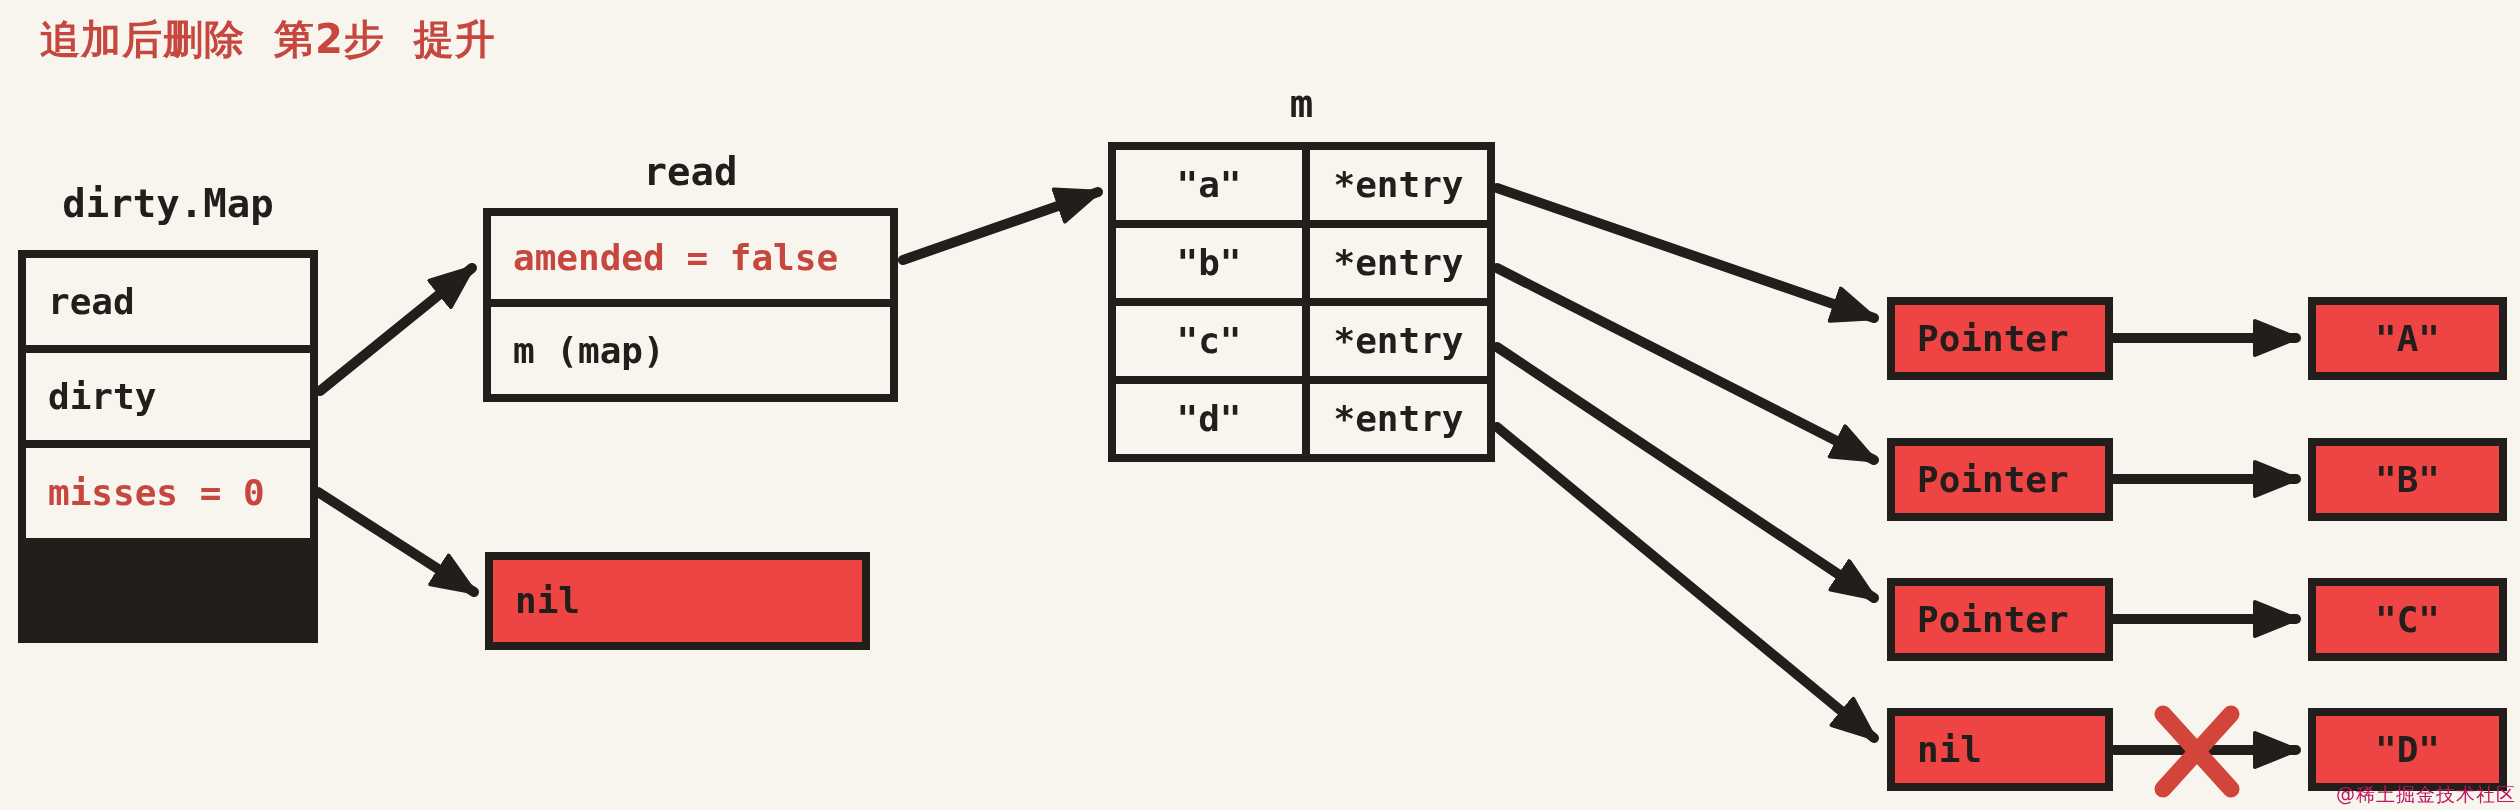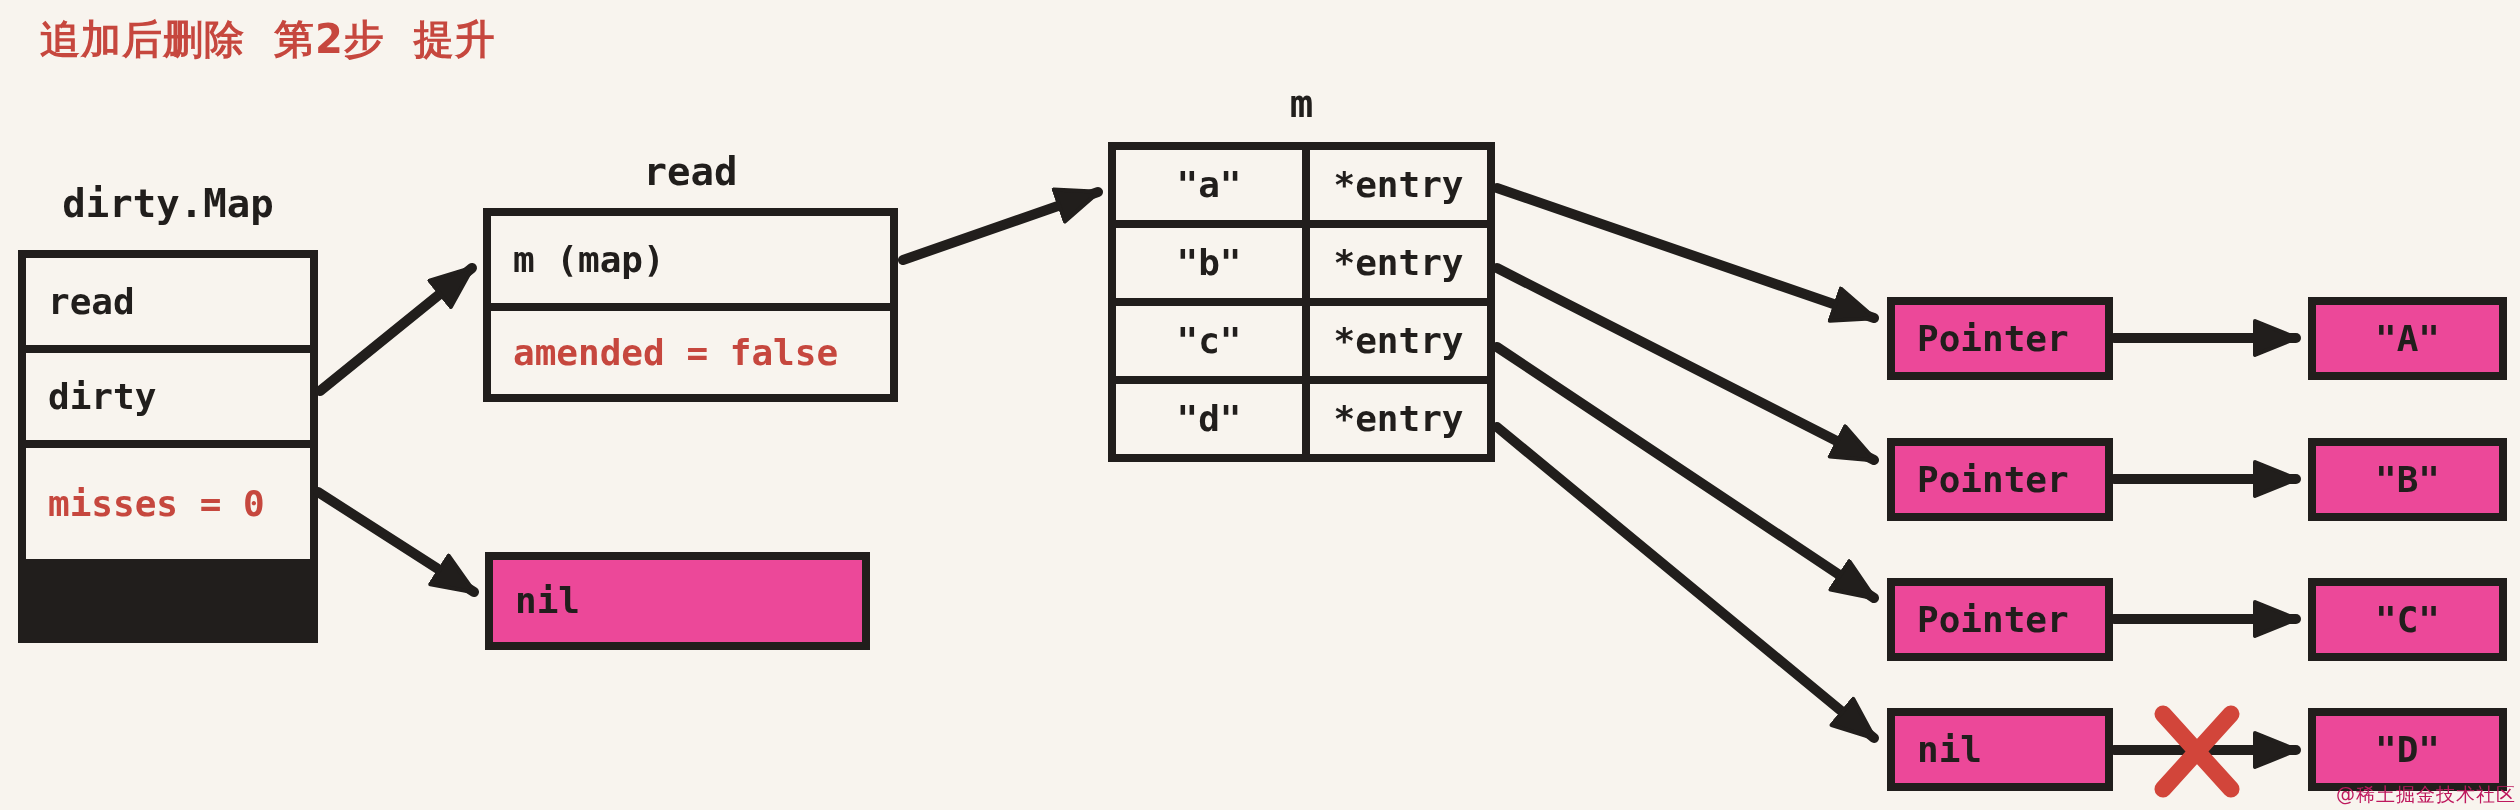--- a/index.html
+++ b/index.html
@@ -24,21 +24,21 @@
   .srow.red{color:#c6473e;}
   .mtable{
     position:absolute;box-sizing:border-box;border:8px solid #211e1c;background:#211e1c;
     display:grid;grid-template-columns:186px 177px;grid-auto-rows:70px;gap:8px;z-index:2;
   }
   .mcell{
     background:#f8f4ee;display:flex;align-items:center;justify-content:center;
     font-size:36px;font-weight:bold;line-height:1;
   }
   .simplebox{
-    position:absolute;box-sizing:border-box;border:8px solid #211e1c;background:#ec4899;
+    position:absolute;box-sizing:border-box;border:8px solid #211e1c;background:#ef4444;
     display:flex;align-items:center;padding-left:22px;
     font-size:36px;font-weight:bold;line-height:1;z-index:2;
   }
   .simplebox.centered{justify-content:center;padding-left:0;}
   .watermark{
     position:absolute;right:4px;bottom:2px;font-size:19px;color:#be185d;
     font-family:"DejaVu Sans","Liberation Sans",sans-serif;z-index:4;letter-spacing:1px;
   }
 </style>
 </head>
@@ -70,27 +70,27 @@
       <line x1="2231" y1="714" x2="2163" y2="789"></line>
     </g>
   </svg>
 
   <div class="title">追加后删除 第2步 提升</div>
 
   <div class="box-label" style="left:18px;top:184px;width:300px">dirty.Map</div>
   <div class="struct" style="left:18px;top:250px;width:300px;height:393px">
     <div class="srow" style="height:87px">read</div>
     <div class="srow" style="height:87px">dirty</div>
-    <div class="srow red" style="height:111px">misses = 0</div>
+    <div class="srow red" style="height:90px">misses = 0</div>
   </div>
 
   <div class="box-label" style="left:483px;top:152px;width:415px">read</div>
   <div class="struct" style="left:483px;top:208px;width:415px;height:194px">
+    <div class="srow red" style="height:83px">amended = false</div>
     <div class="srow" style="height:87px">m (map)</div>
-    <div class="srow red" style="height:83px">amended = false</div>
   </div>
 
   <div class="simplebox" style="left:485px;top:552px;width:385px;height:98px">nil</div>
 
   <div class="box-label" style="left:1108px;top:84px;width:387px">m</div>
   <div class="mtable" style="left:1108px;top:142px;width:387px;height:320px">
     <div class="mcell">"a"</div>
     <div class="mcell">*entry</div>
     <div class="mcell">"b"</div>
     <div class="mcell">*entry</div>

